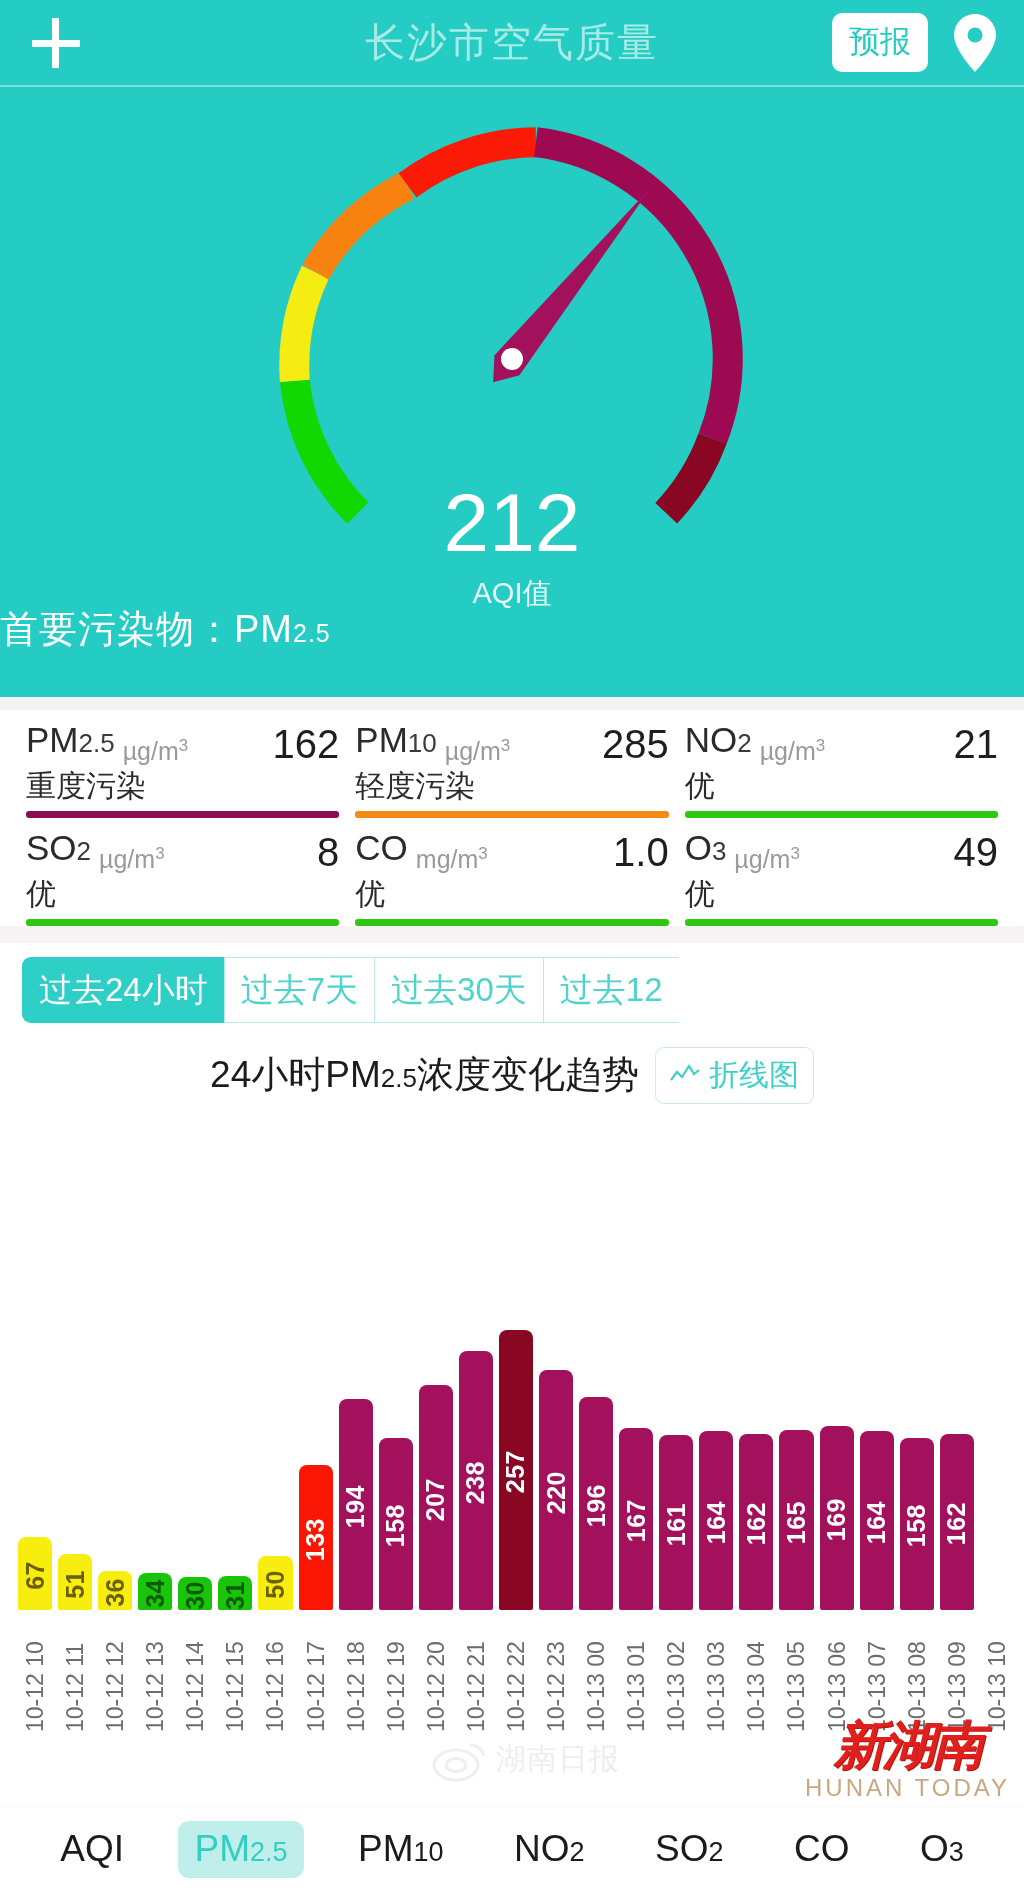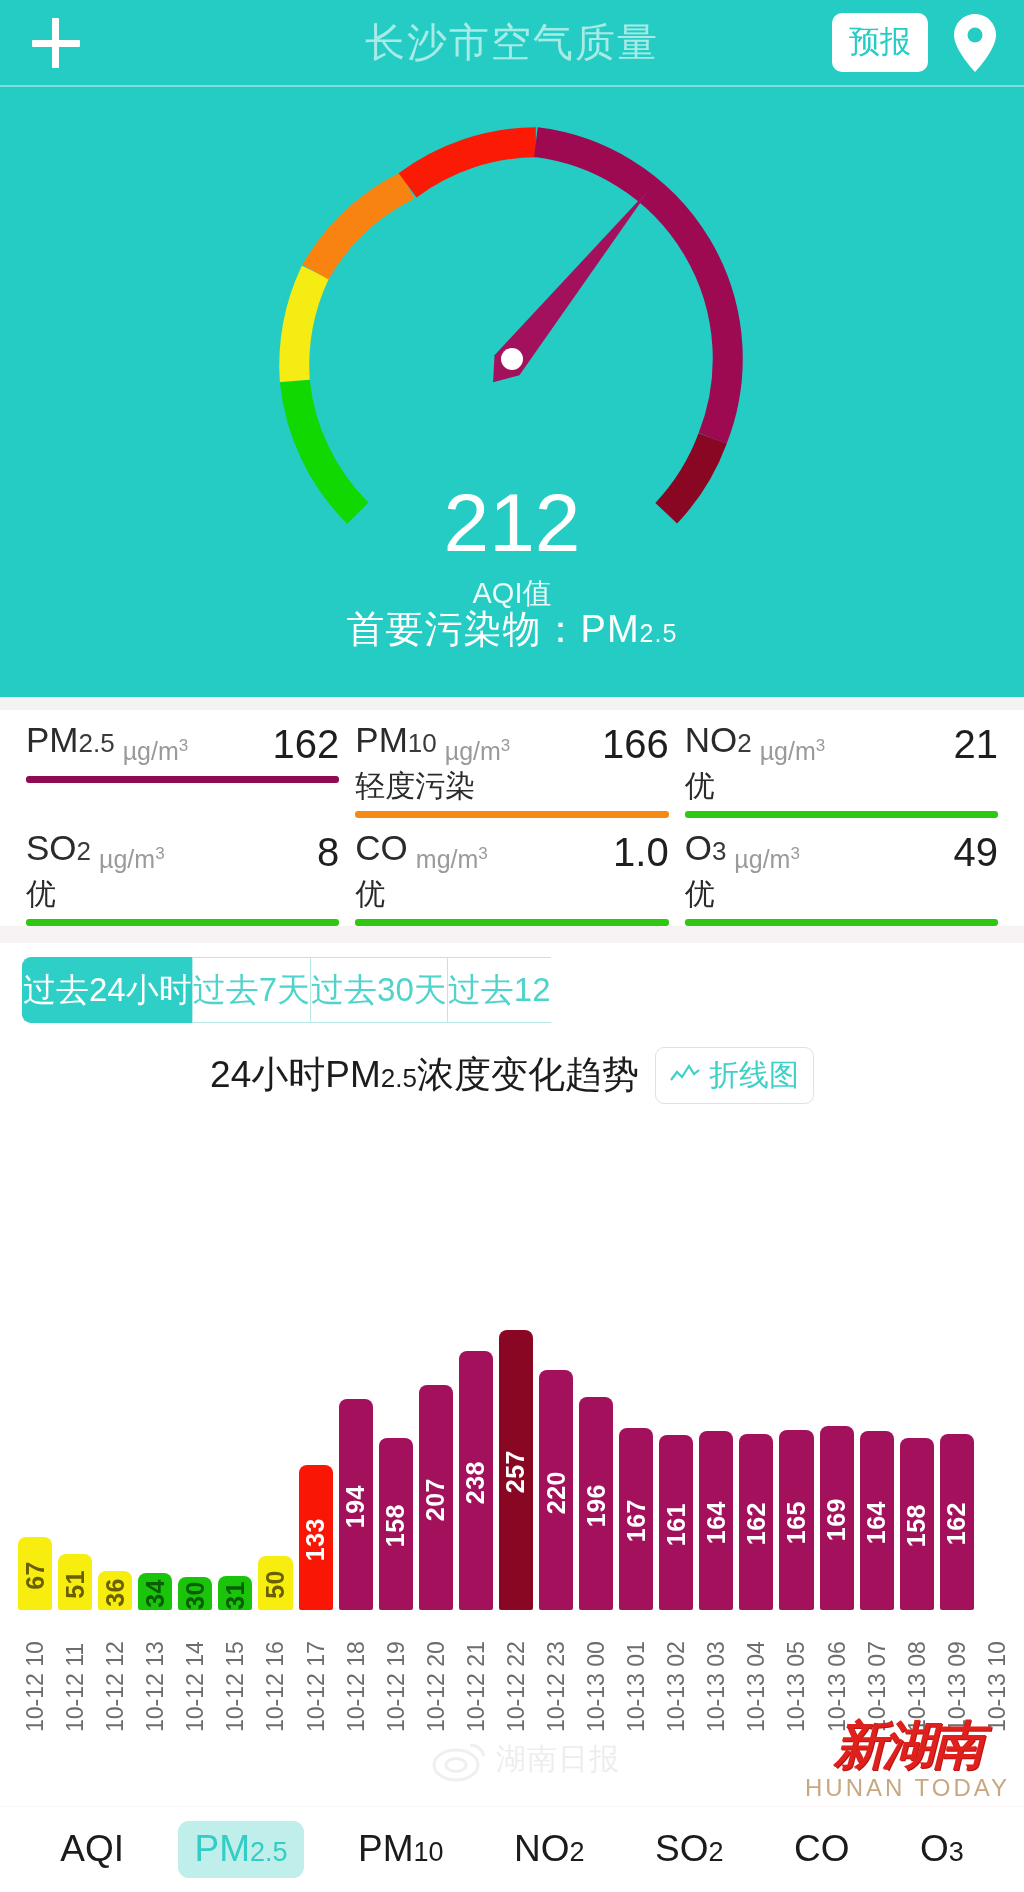--- a/index.html
+++ b/index.html
@@ -41,21 +41,21 @@
   .gauge-wrap { position:absolute; left:50%; transform:translateX(-50%); top:22px; }
   .aqi-value {
     position:absolute; top:395px; left:0; right:0; text-align:center;
     color:#ffffff; font-size:82px; font-weight:300; line-height:1;
   }
   .aqi-label {
     position:absolute; top:487px; left:0; right:0; text-align:center;
     color:#e8fbf9; font-size:29px;
   }
   .primary-pollutant {
-    position:absolute; bottom:42px; left:0; right:0; text-align:center;
+    position:absolute; bottom:42px; left:0; right:0; 
     color:#ffffff; font-size:38px; letter-spacing:1px;
   }
   .primary-pollutant .sub { font-size:25px; }
 
   
   .cards-sep { height:13px; background:#f5f2f3; flex:none; }
   .cards {
     flex:none; background:#ffffff; display:grid;
     grid-template-columns:repeat(3,1fr); padding:0 18px;
   }
@@ -72,21 +72,21 @@
     padding-left:6px; white-space:nowrap;
   }
   .card-status { font-size:30px; color:#2b2b2b; margin-top:2px; line-height:1.1; }
   .card-bar { height:7px; border-radius:3px; margin-top:9px; }
 
   
   .tabs-sep { height:17px; background:#f7f3f5; flex:none; }
   .tabs-row { flex:none; padding:14px 22px 0 22px; display:flex; overflow:hidden; }
   .tab {
     border:1px solid #b9e9e6; background:#ffffff; color:#4fd4cc;
-    font-size:33px; padding:13px 0; white-space:nowrap; line-height:1.15;
+    font-size:33px; padding:13px 16px; white-space:nowrap; line-height:1.15;
     border-right:none;
   }
   .tab:first-child { border-radius:9px 0 0 9px; }
   .tab.active { background:#2ecfc6; color:#ffffff; border-color:#2ecfc6; }
 
   
   .chart-title-row {
     flex:none; display:flex; align-items:center; justify-content:center;
     gap:16px; margin-top:24px;
   }
@@ -207,27 +207,28 @@
 
   <div class="cards-sep"></div>
 
   <div class="cards" id="cards">
       <div class="card">
         <div class="card-top">
           <span class="card-name">PM<span class="sub">2.5</span></span>
           <span class="card-unit">µg/m<sup>3</sup></span>
           <span class="card-val">162</span>
         </div>
+        <div class="card-status">重度污染</div>
         <div class="card-bar" style="background:#8e0b51"></div>
       </div>
       <div class="card">
         <div class="card-top">
           <span class="card-name">PM<span class="sub">10</span></span>
           <span class="card-unit">µg/m<sup>3</sup></span>
-          <span class="card-val">166</span>
+          <span class="card-val">285</span>
         </div>
         <div class="card-status">轻度污染</div>
         <div class="card-bar" style="background:#f58a15"></div>
       </div>
       <div class="card">
         <div class="card-top">
           <span class="card-name">NO<span class="sub">2</span></span>
           <span class="card-unit">µg/m<sup>3</sup></span>
           <span class="card-val">21</span>
         </div>

